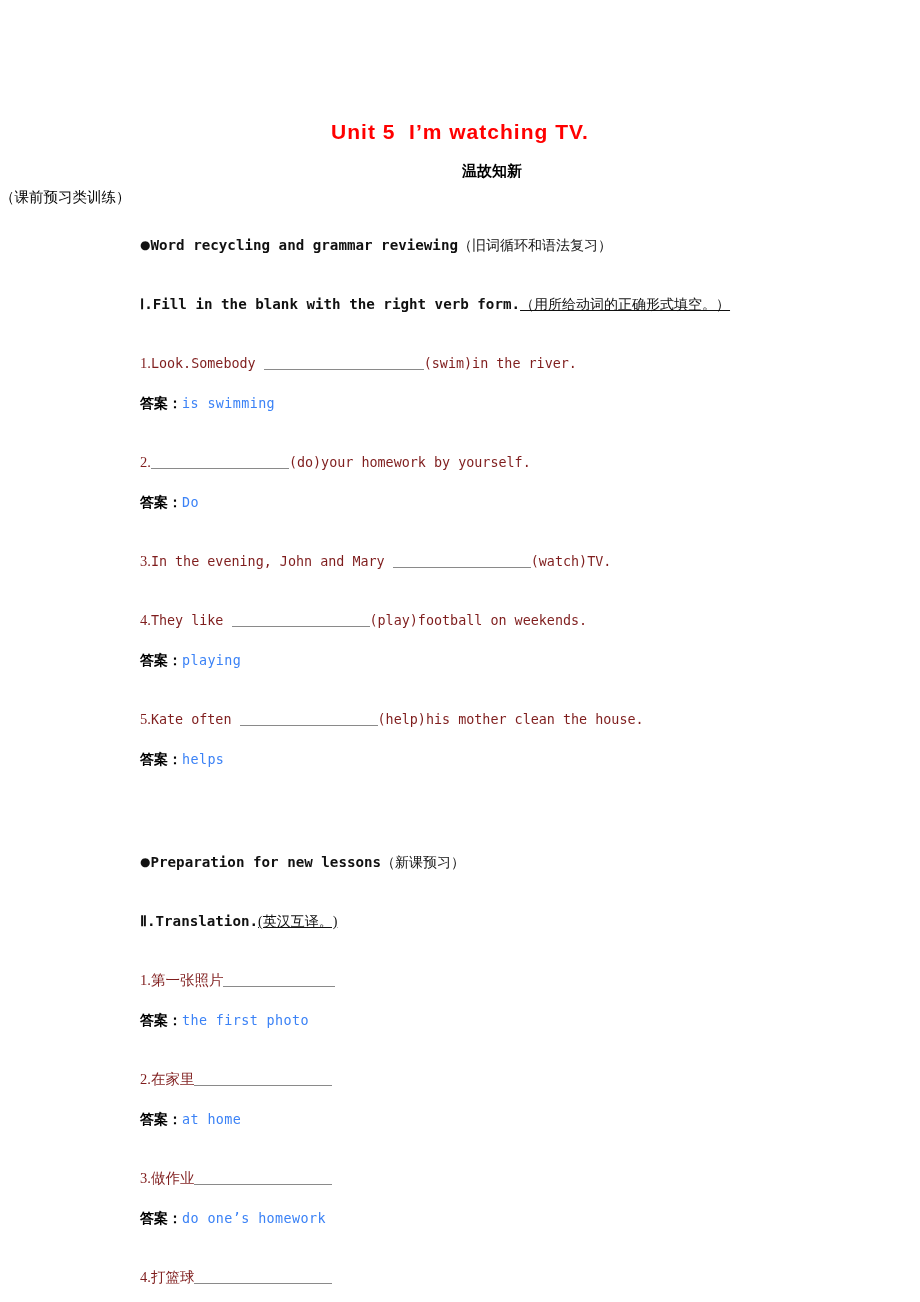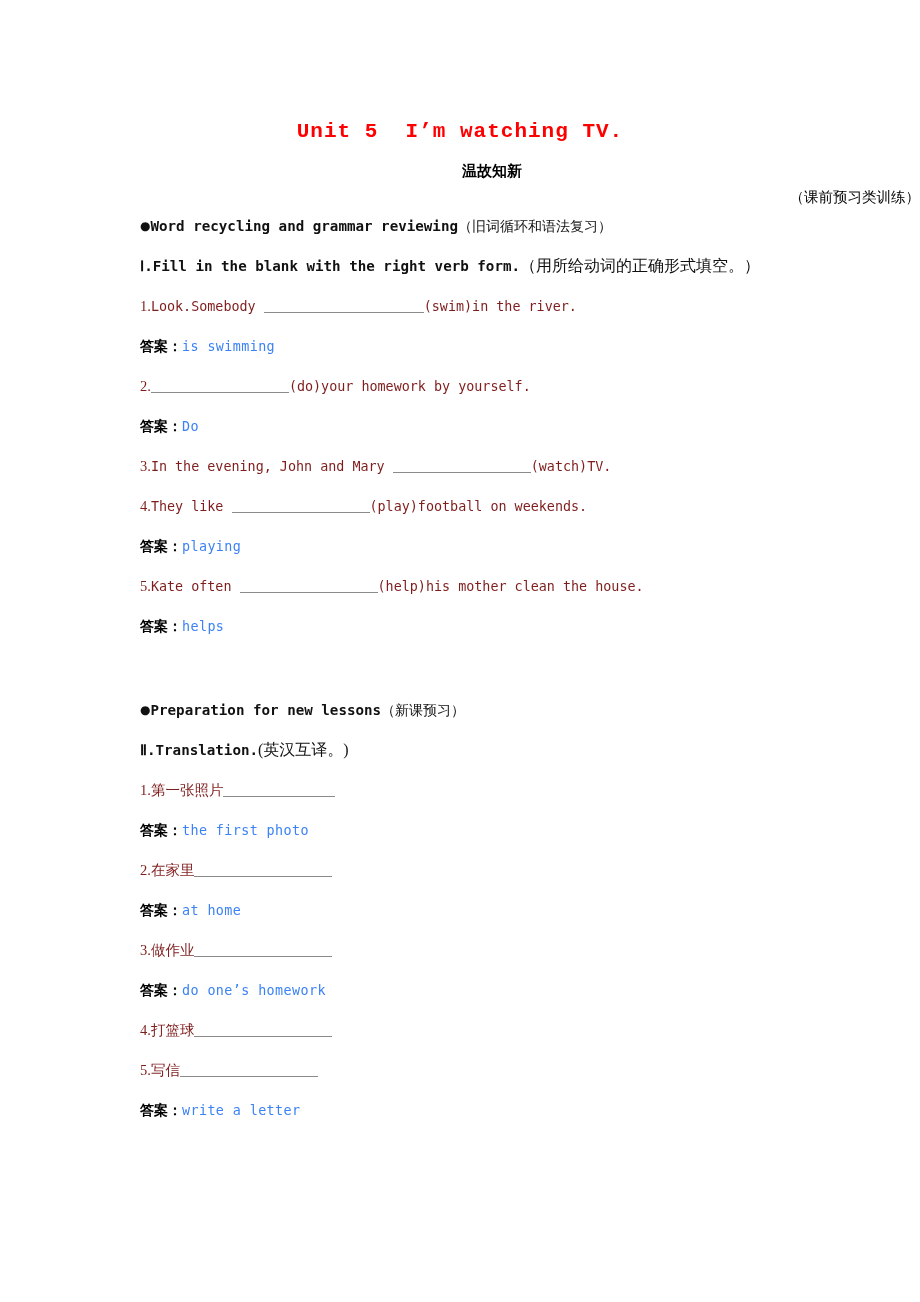--- a/index.html
+++ b/index.html
@@ -26,21 +26,21 @@
   }
 
   
   .doc-title {
     position: absolute;
     left: 0;
     top: 120px;
     width: 920px;
     text-align: center;
     color: #ff0000;
-    font-family: Liberation Mono, monospace;
+    font-family: Liberation Sans, sans-serif;
     font-weight: bold;
     font-size: 21px;
     letter-spacing: 1px;
     white-space: pre;
   }
 
   
   .sub-title {
     position: absolute;
     left: 0;
@@ -51,21 +51,21 @@
     font-weight: bold;
     font-size: 15px;
     color: #000;
     margin-left: 32px;
   }
   .sub-title-cn {
     position: absolute;
     left: 0;
     top: 188px;
     width: 920px;
-    text-align: right;
+    text-align: left;
     font-family: "Liberation Serif", "DejaVu Serif", serif;
     font-size: 14.5px;
     color: #000;
   }
 
   
   .content {
     position: absolute;
     left: 140px;
     top: 216px;
@@ -97,21 +97,22 @@
   }
 
   .section-head {
     font-family: "DejaVu Sans Mono", "Liberation Mono", monospace;
     font-weight: bold;
     font-size: 14.2px;
   }
   .section-head .cn {
     font-family: "Liberation Serif", "DejaVu Serif", serif;
     font-weight: normal;
-    font-size: 16px;
+    font-size: 14px;
+    text-decoration: underline;
   }
 
   .q {
     font-family: "DejaVu Sans Mono", "Liberation Mono", monospace;
     font-size: 13.4px;
     color: #7f1d1d;
   }
   .q .cn {
     font-family: "Liberation Serif", "DejaVu Serif", serif;
     font-size: 14.5px;
@@ -140,21 +141,21 @@
     font-size: 14px;
     color: #000;
   }
   .ans .val {
     font-family: "DejaVu Sans Mono", "Liberation Mono", monospace;
     font-size: 13.4px;
     color: #3b82f6;
     letter-spacing: 0.4px;
   }
 
-  .row { height: 40px; }
+  .row { height: 40px; margin-top: 19px; }
   .row-ans { height: 40px; }
   .gap { height: 44px; }
 </style>
 </head>
 <body>
 
 <div class="page">
 
   <div class="doc-title">Unit 5  I’m watching TV.</div>
   <div class="sub-title">温故知新</div>

